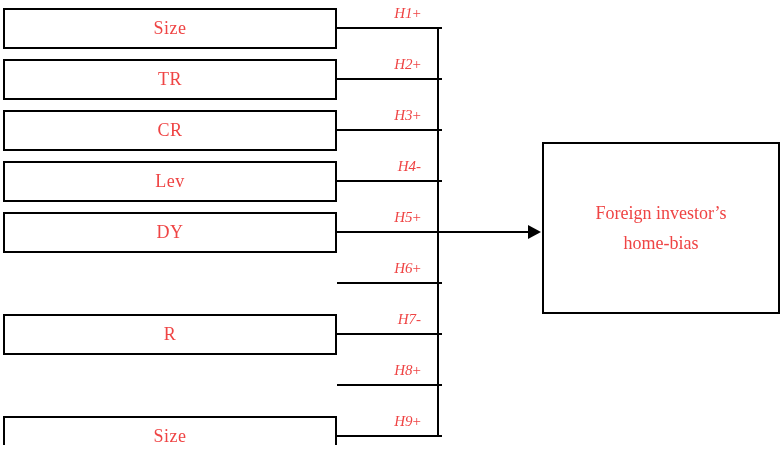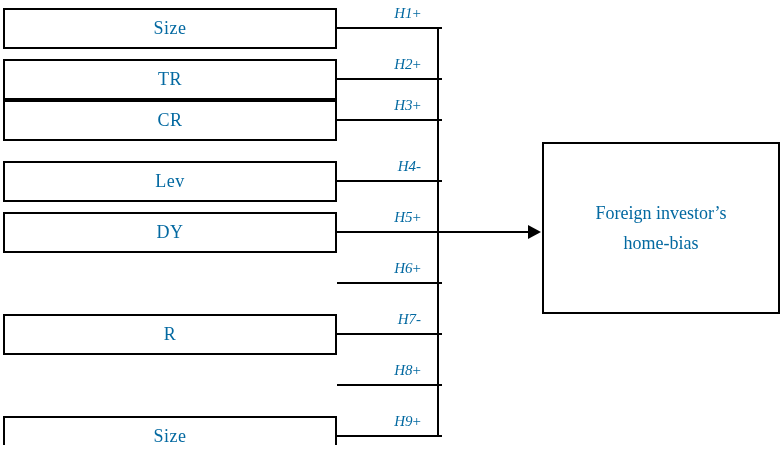--- a/index.html
+++ b/index.html
@@ -2,21 +2,21 @@
 <html><head>
 <meta charset="utf-8">
 <style>
   html, body { margin: 0; padding: 0; background: #ffffff; }
   .canvas {
     position: relative;
     width: 784px;
     height: 445px;
     background: #ffffff;
     font-family: "Liberation Serif", serif;
-    color: #0369a1;
+    color: #ef4444;
     overflow: hidden;
   }
   .row { position: absolute; left: 3px; width: 780px; height: 41px; }
   .fbox {
     position: absolute; left: 0; top: 0;
     width: 330px; height: 37px;
     border: 2px solid #000000;
     background: #ffffff;
     display: flex; align-items: center; justify-content: center;
     font-size: 18px;
@@ -82,21 +82,21 @@
     <div class="fbox">
         <span>TR</span>
       </div>
     <div class="conn"></div>
     <div class="hyp">
         <span class="hname">H2</span>
         <span class="hsign">+</span>
       </div>
   </div>
 
-  <div class="row" style="top:100px">
+  <div class="row" style="top:110px">
     <div class="fbox">
         <span>CR</span>
       </div>
     <div class="conn"></div>
     <div class="hyp">
         <span class="hname">H3</span>
         <span class="hsign">+</span>
       </div>
   </div>
 

